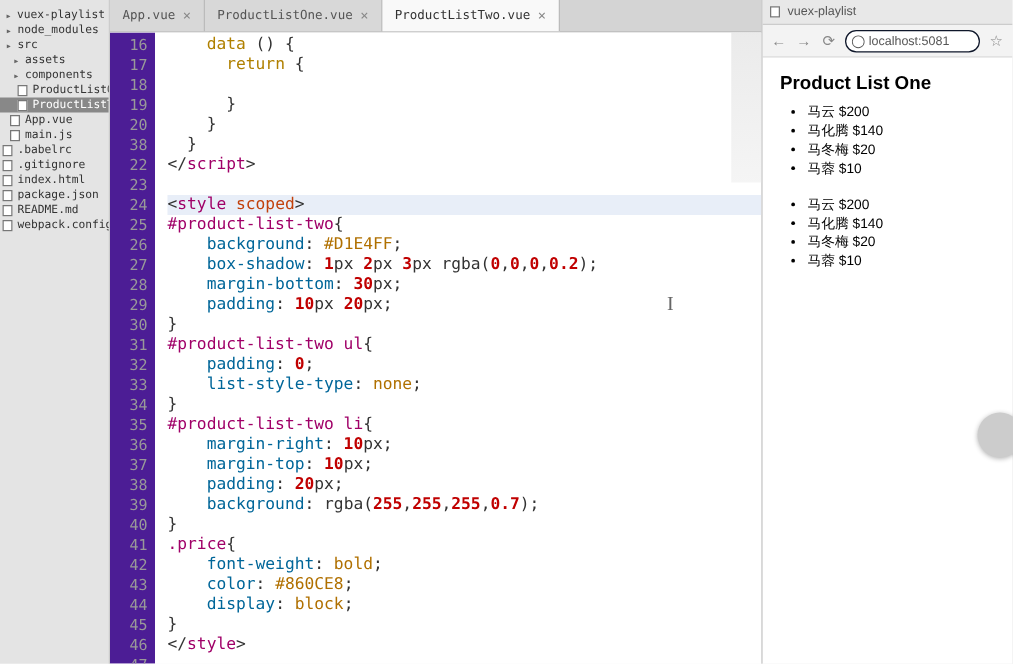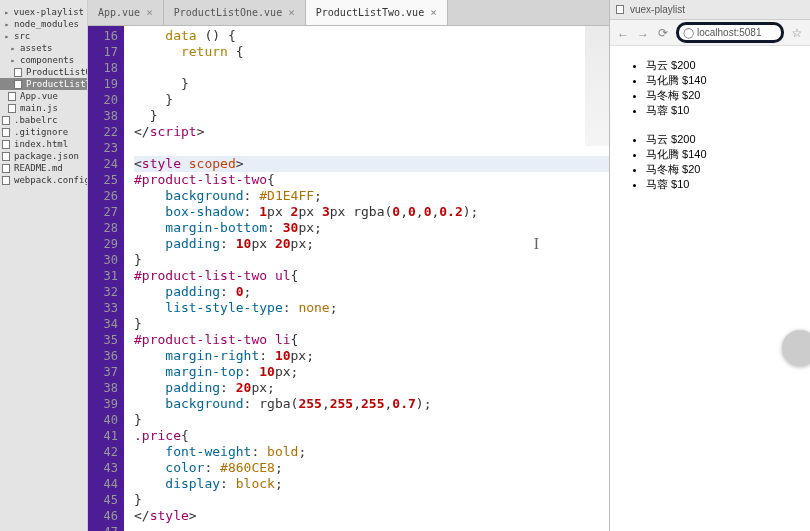--- a/index.html
+++ b/index.html
@@ -33,21 +33,21 @@
   .num { color: #c00000; font-weight: bold; }
   .val { color: #b07000; }
   .tag { color: #a00068; }
   .cursor-i { position: absolute; right: 70px; top: 210px; color: #666; font-family: serif; font-size: 16px; }
   .minimap { position: absolute; top: 26px; right: 0; width: 24px; height: 120px; background: linear-gradient(#ddd,#eee); opacity: 0.6; }
   
   .browser { width: 200px; background: #fff; display: flex; flex-direction: column; font-family: Arial, sans-serif; }
   .b-titlebar { height: 20px; background: #e8e8e8; border-bottom: 1px solid #ccc; display: flex; align-items: center; padding: 0 6px; font-size: 10px; color: #555; gap: 4px; }
   .b-toolbar { height: 26px; background: #f3f3f3; border-bottom: 1px solid #ddd; display: flex; align-items: center; padding: 0 6px; gap: 6px; font-size: 11px; color: #666; }
   .b-nav-btn { width: 14px; height: 14px; display: flex; align-items: center; justify-content: center; color: #888; cursor: pointer; font-size: 12px; }
-  .b-url { flex: 1; font-size: 10px; color: #555; padding: 2px 4px; border: 3px solid #0f172a; border-radius: 10px; background: #fff; white-space: nowrap; overflow: hidden; }
+  .b-url { flex: 1; font-size: 10px; color: #555; padding: 2px 4px; border: 1px solid #0f172a; border-radius: 10px; background: #fff; white-space: nowrap; overflow: hidden; }
   .b-content { flex: 1; padding: 12px 14px; color: #000; font-size: 12px; }
   .b-content h2 { font-size: 15px; font-weight: bold; margin-bottom: 8px; margin-top: 10px; }
   .b-content h2:first-child { margin-top: 0; }
   .b-content ul { padding-left: 22px; margin-bottom: 14px; }
   .b-content li { font-size: 11px; line-height: 15px; }
   .fab { position: absolute; right: -8px; top: 330px; width: 36px; height: 36px; border-radius: 50%; background: #ccc; box-shadow: 0 1px 4px rgba(0,0,0,0.3); }
   .doc-icon { width: 8px; height: 9px; border: 1px solid #777; background: #fff; display: inline-block; margin-right: 2px; }
 </style>
 </head>
 <body>
@@ -199,20 +199,21 @@
       <span>vuex-playlist</span>
     </div>
     <div class="b-toolbar">
       <span class="b-nav-btn">←</span>
       <span class="b-nav-btn">→</span>
       <span class="b-nav-btn">⟳</span>
       <span class="b-url">◯ <span>localhost:5081</span></span>
       <span class="b-nav-btn">☆</span>
     </div>
     <div class="b-content" id="bcontent">
+        <h2>Product List One</h2>
         <ul>
           <li>马云 $200</li>
           <li>马化腾 $140</li>
           <li>马冬梅 $20</li>
           <li>马蓉 $10</li>
         </ul>
         <ul>
           <li>马云 $200</li>
           <li>马化腾 $140</li>
           <li>马冬梅 $20</li>

